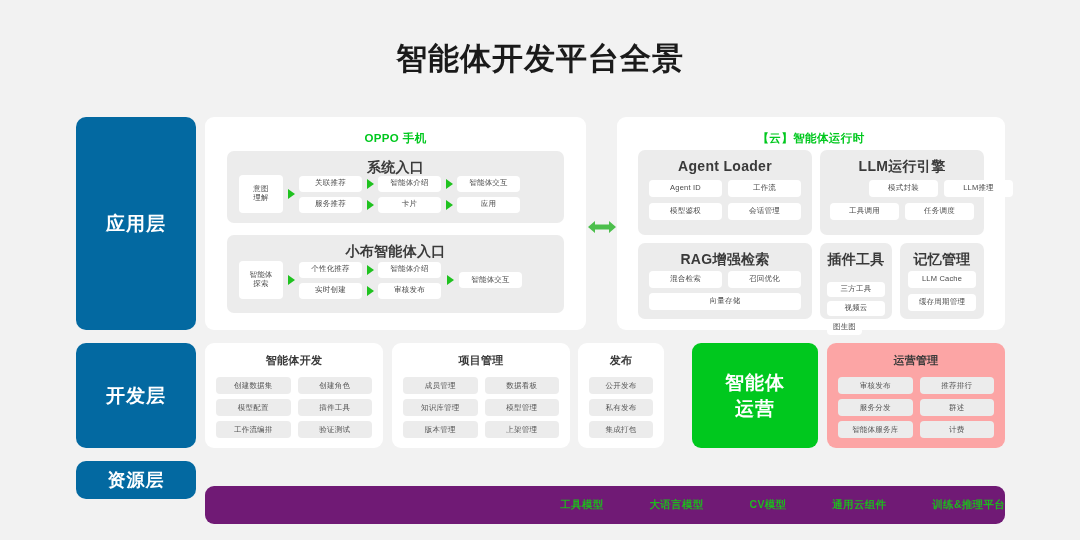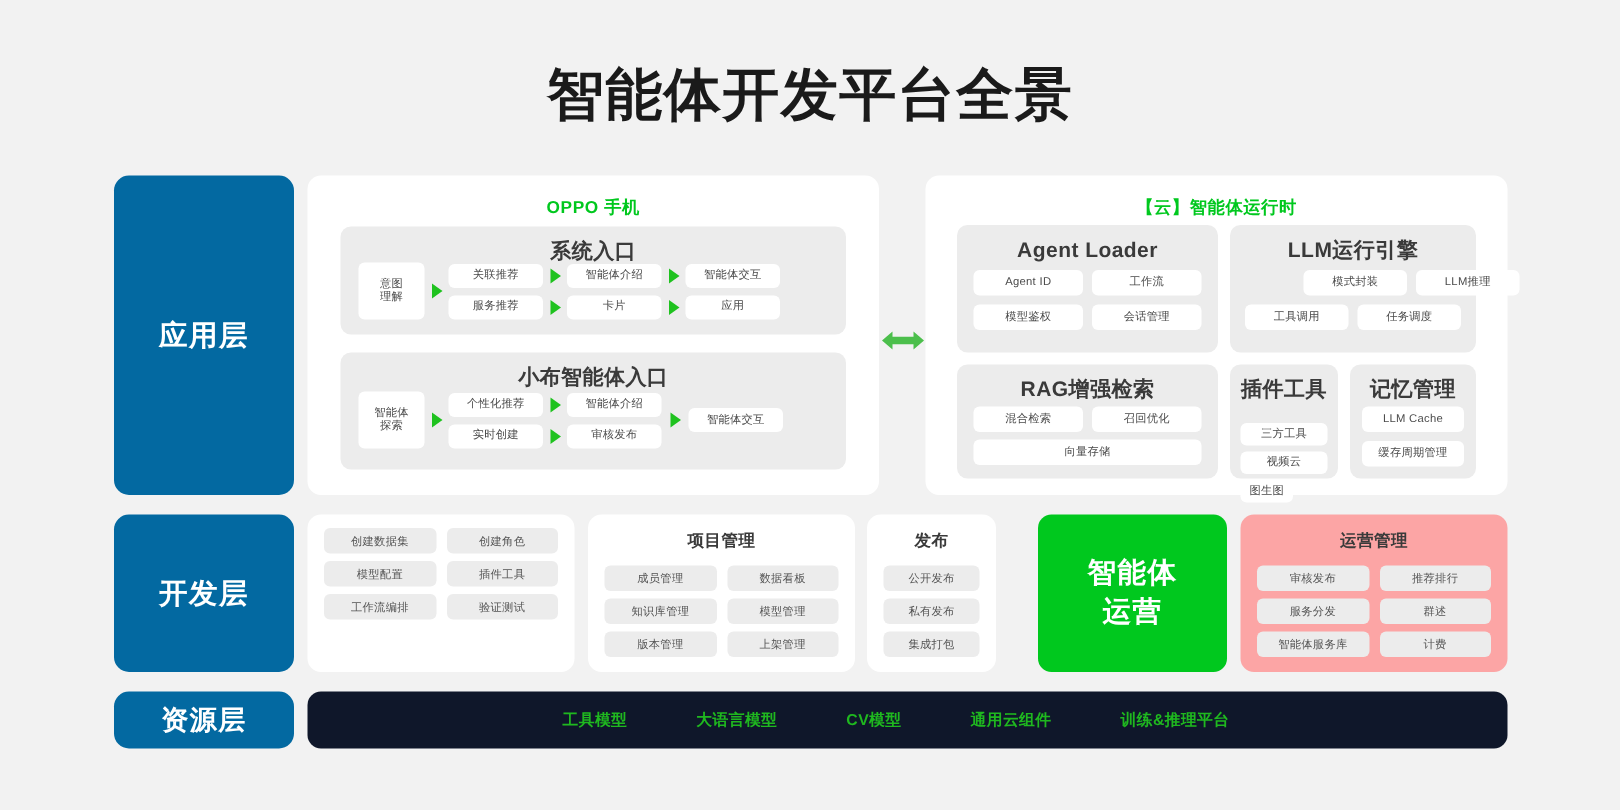--- a/index.html
+++ b/index.html
@@ -7,21 +7,21 @@
     width: 1080px; height: 540px;
     background: #f2f2f2;
     font-family: "Liberation Sans", "DejaVu Sans", sans-serif;
     overflow: hidden;
   }
   .page { position: relative; width: 1080px; height: 540px; }
 
   .page-title {
     position: absolute; top: 38px; left: 0; width: 1080px;
     text-align: center;
-    font-size: 38px; font-weight: bold; color: #1a1a1a;
+    font-size: 31px; font-weight: bold; color: #1a1a1a;
     letter-spacing: 1px;
   }
 
   
   .layer-pill {
     position: absolute;
     background: #0369a1;
     color: #ffffff;
     display: flex; align-items: center; justify-content: center;
     font-weight: bold;
@@ -141,23 +141,23 @@
   }
   .card-grid .chip-grey { height: 17px; }
   .card-grid-one {
     display: grid; grid-template-columns: 1fr; gap: 5px;
     padding: 9px 11px 0 11px;
   }
   .card-grid-one .chip-grey { height: 17px; }
 
   
   #panel-resource {
-    position: absolute; left: 205px; top: 461px; width: 800px; height: 38px;
-    background:#0f172a; border-radius: 9px;
-    display:flex; align-items:center; justify-content: flex-start;
+    position: absolute; left: 205px; top: 486px; width: 800px; height: 38px;
+    background:#701a75; border-radius: 9px;
+    display:flex; align-items:center; justify-content: flex-end;
   }
   #panel-resource .res-inner { display:flex; gap: 46px; padding-left: 170px; }
   .res-item { color:#1fb81f; font-size: 10.5px; font-weight: bold; letter-spacing:.3px; }
 </style>
 </head>
 <body>
 
 <div class="page">
 
   <div class="page-title">智能体开发平台全景</div>
@@ -294,20 +294,21 @@
     <div class="grey-group" id="grp-memory">
       <div class="grey-title">记忆管理</div>
       <div style="position:absolute; left:8px; top:28px; display:flex; flex-direction:column; gap:6px;">
         <div class="chip" style="width:68px; height:17px;">LLM Cache</div>
         <div class="chip" style="width:68px; height:17px;">缓存周期管理</div>
       </div>
     </div>
   </div>
 
   <div id="dev-agentdev">
+    <div class="card-title">智能体开发</div>
     <div class="card-grid">
       <div class="chip-grey">创建数据集</div>
       <div class="chip-grey">创建角色</div>
       <div class="chip-grey">模型配置</div>
       <div class="chip-grey">插件工具</div>
       <div class="chip-grey">工作流编排</div>
       <div class="chip-grey">验证测试</div>
     </div>
   </div>
 

